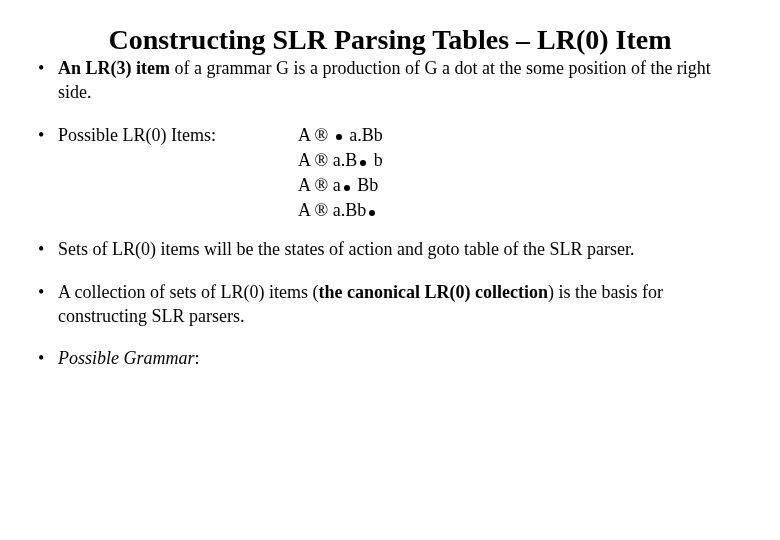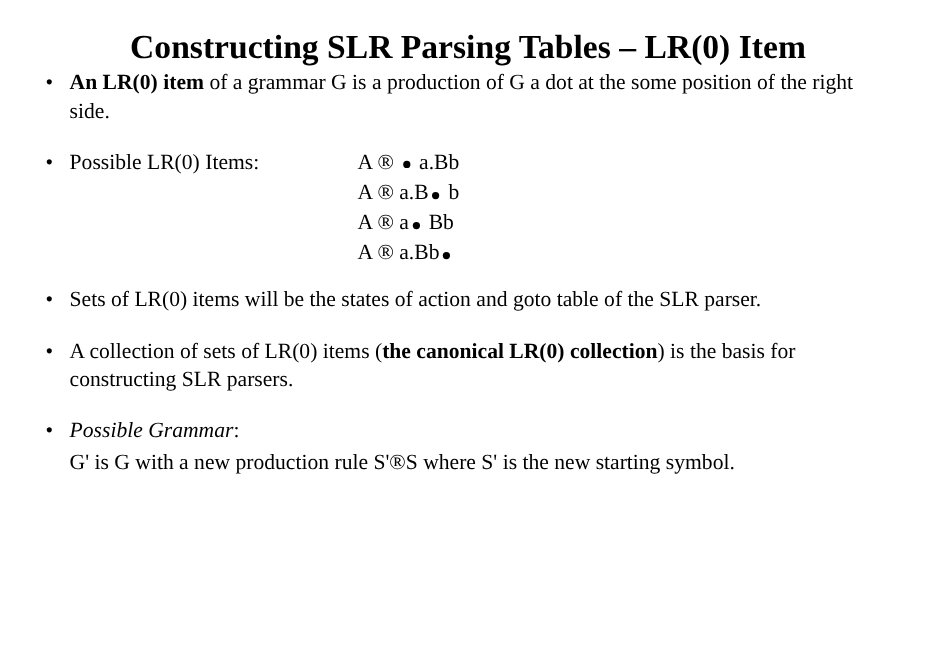--- a/index.html
+++ b/index.html
@@ -90,21 +90,21 @@
 </style>
 </head>
 <body>
 
 <div class="slide">
   <div class="title">Constructing SLR Parsing Tables – LR(0) Item</div>
 
   <ul class="top tight">
 
     <li>
-      <b>An LR(0) item</b><span> of a grammar G is a production of G a dot at the some position of the right side.</span>
+      <b>An LR(3) item</b><span> of a grammar G is a production of G a dot at the some position of the right side.</span>
     </li>
 
     <li>
       <div class="row-ex">
         <div class="ex-mid">
           <div>Possible LR(0) Items:</div>
         </div>
         <div class="ex-right">
           <div class="item-line">
             <span>A </span><span class="arrow">®</span>
@@ -126,19 +126,16 @@
     <li class="after-items">
       <span>Sets of LR(0) items will be the states of action and goto table of the SLR parser.</span>
     </li>
 
     <li>
       <span>A collection of sets of LR(0) items (</span><b>the canonical LR(0) collection</b><span>) is the basis  for constructing SLR parsers.</span>
     </li>
 
     <li>
       <span class="aug-label">Possible Grammar</span><span>:</span>
-      <span class="aug-body">
-        <span>G' is G with a new production rule S'</span><span class="arrow">®</span><span>S where S' is the new starting symbol.</span>
-      </span>
     </li>
 
   </ul>
 </div>
 
 </body></html>

